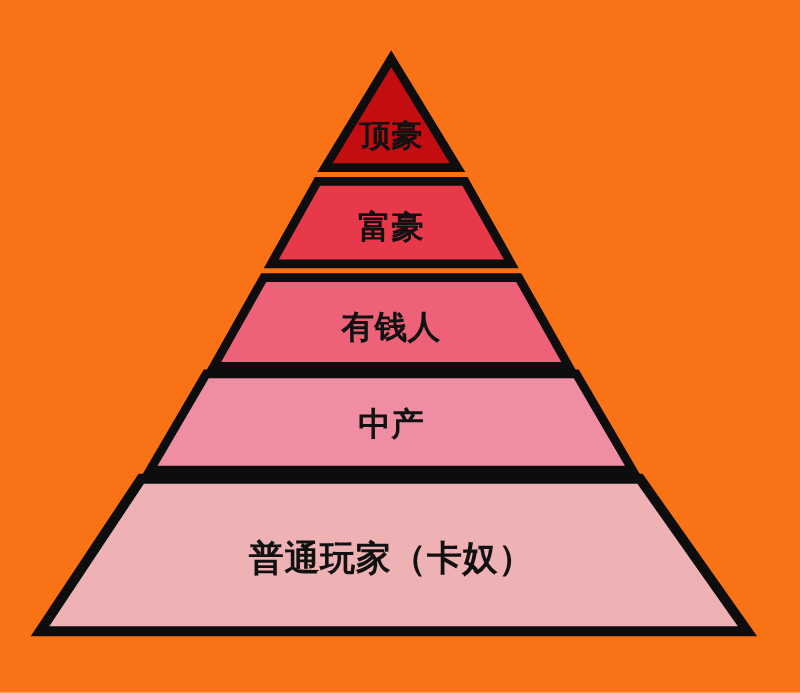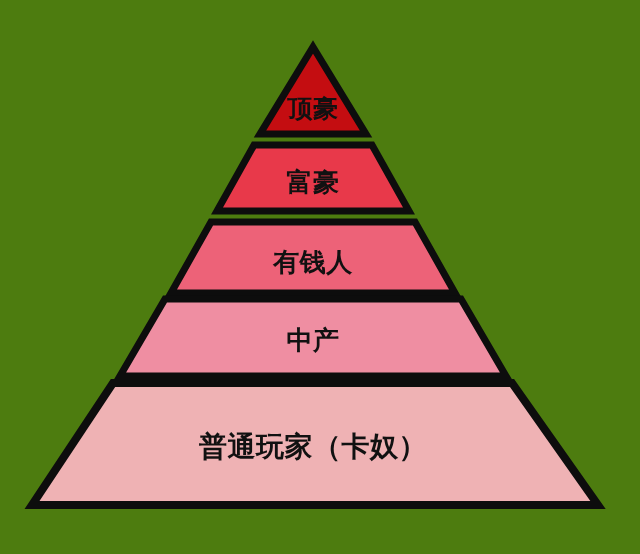--- a/index.html
+++ b/index.html
@@ -36,21 +36,21 @@
     font-weight: bold;
     fill: #111111;
     text-anchor: middle;
     dominant-baseline: middle;
     letter-spacing: 0.5px;
   }
 </style>
 </head>
 <body style="background: rgb(253, 253, 255);">
 
-<div id="pyramid-figure" style="background: #4d7c0f;">
+<div id="pyramid-figure" style="background: #f97316;">
   <svg id="pyramid-svg" viewBox="0 0 640 554">
 
     <g>
       <polygon class="tier-shape" points="313,47 366,134 260,134" fill="#c40d11" stroke="#0d0d0d" stroke-width="7"></polygon>
       <text class="tier-label" x="313" y="110" font-size="25" fill="#111111">顶豪</text>
     </g>
 
     <g>
       <polygon class="tier-shape" points="254,145 372,145 409,211 217,211" fill="#e8394a" stroke="#0d0d0d" stroke-width="7"></polygon>
       <text class="tier-label" x="313" y="183" font-size="26" fill="#111111">富豪</text>

